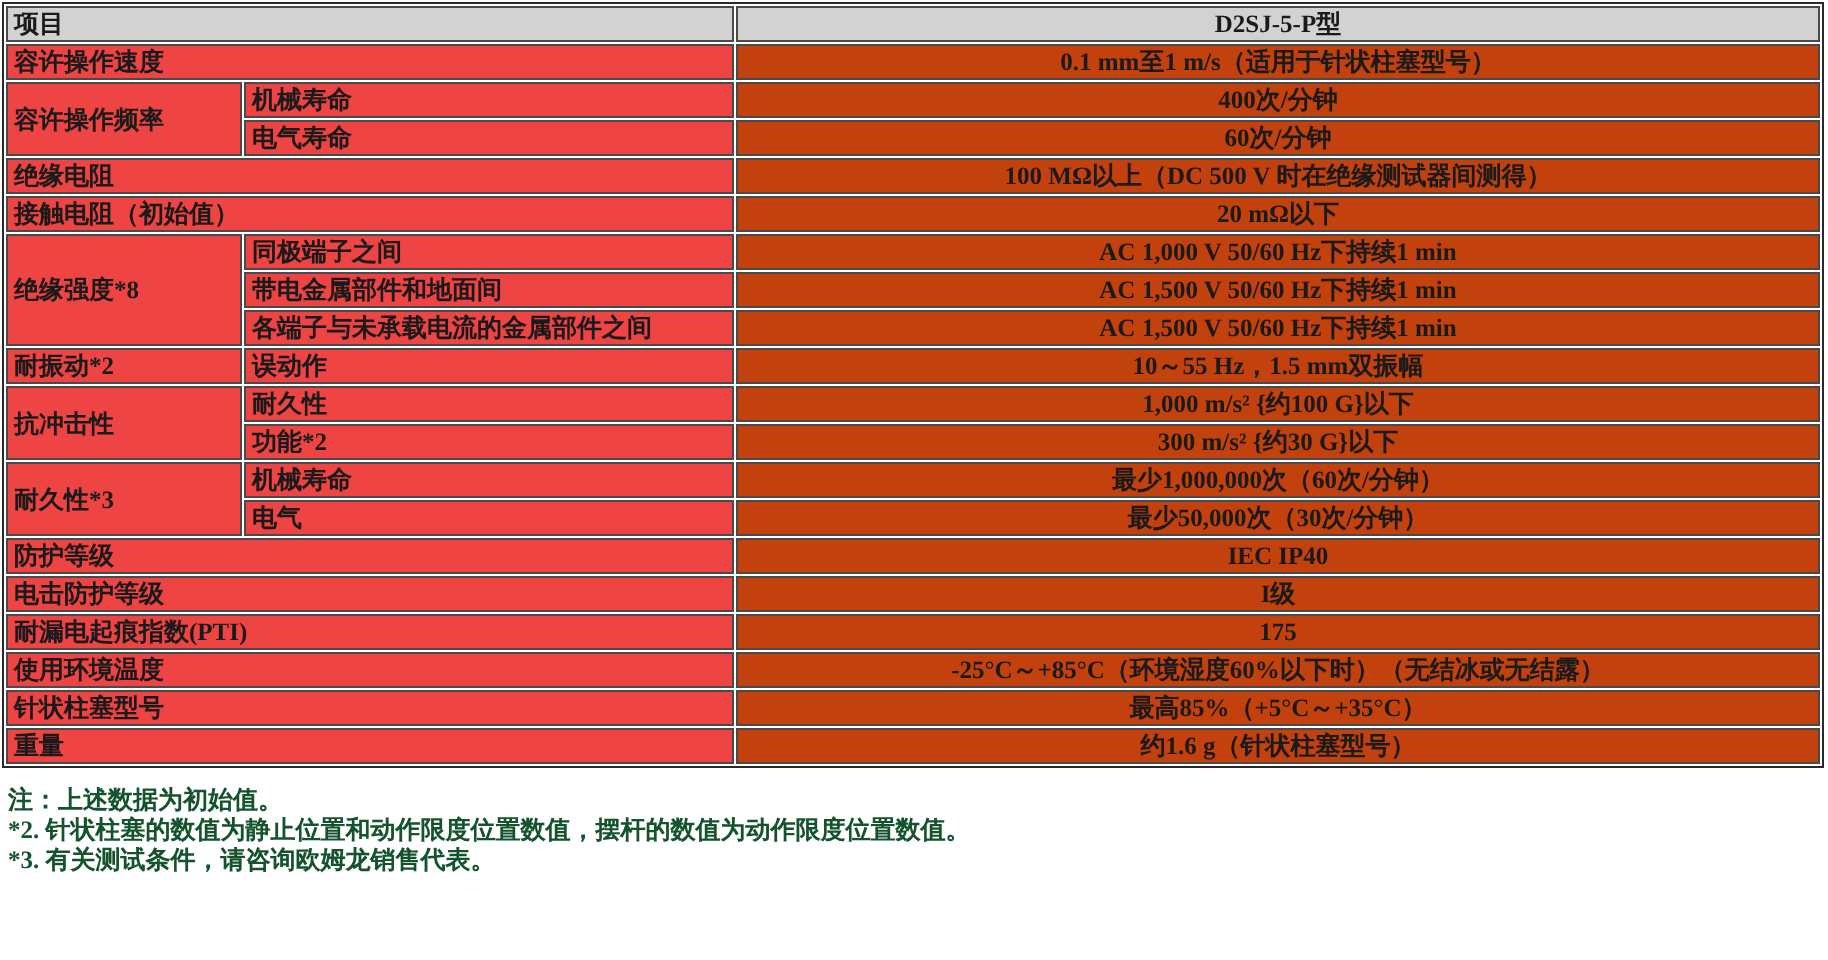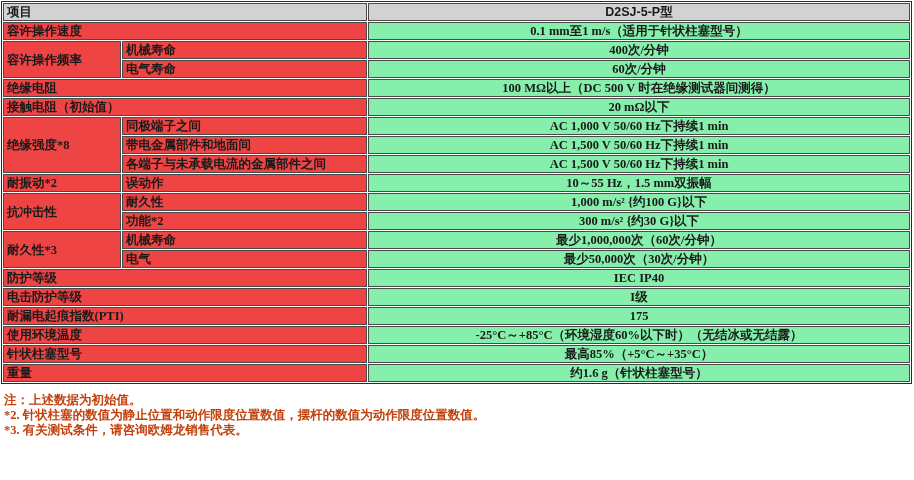--- a/index.html
+++ b/index.html
@@ -36,36 +36,36 @@
     padding: 0 3px;
     white-space: nowrap;
     overflow: hidden;
     box-sizing: content-box;
   }
   td.lbl, td.sub {
     background: #ef4444;
     text-align: left;
   }
   td.val {
-    background: #86efac;
+    background: #c2410c;
     text-align: center;
   }
   td.hdr {
     background: #d2d2d2;
     text-align: center;
-    font-family: Liberation Sans, sans-serif;
+    font-family: Liberation Serif, serif;
     font-size: 12.5px;
   }
   .notes {
     margin-top: 9px;
     padding-left: 3px;
     font-size: 12.5px;
     font-weight: bold;
     line-height: 15px;
-    color: #c2410c;
+    color: #14532d;
   }
   .notes .note-line {
     white-space: nowrap;
   }
   .notes .indent {
     padding-left: 15px;
   }
 </style>
 </head>
 <body>

